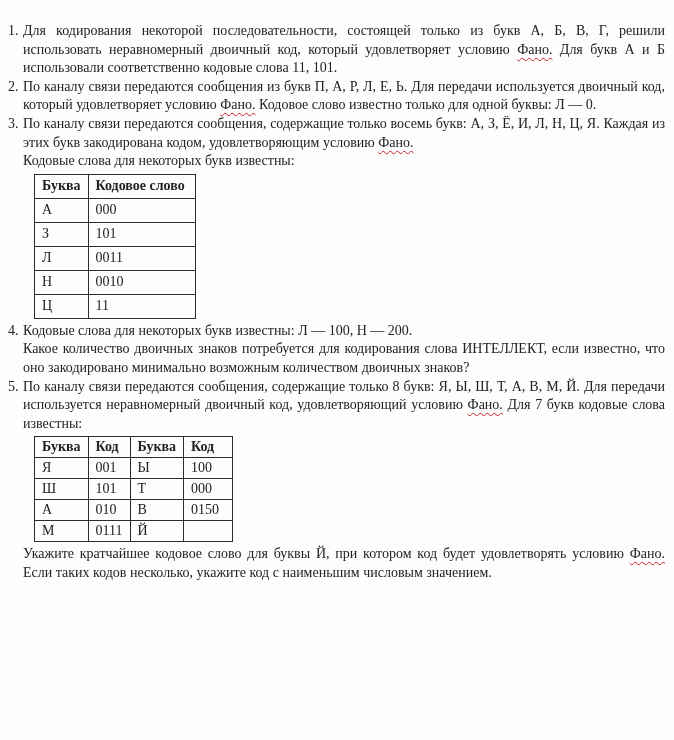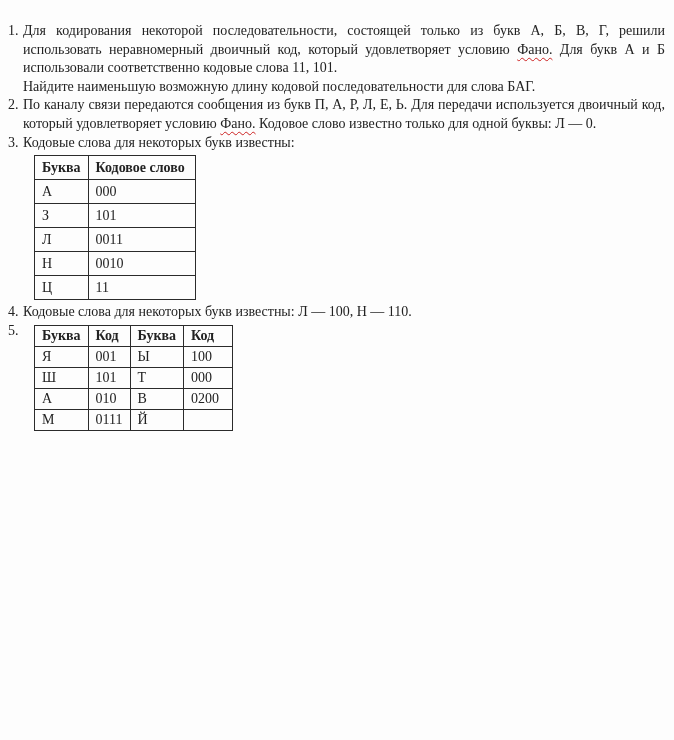--- a/index.html
+++ b/index.html
@@ -53,34 +53,34 @@
 </style>
 </head>
 <body>
 
 <div class="page">
 
   <div class="problem">
     <div class="pnum">1.</div>
     <div class="pbody">
       <p><span>Для кодирования некоторой последовательности, состоящей только из букв А, Б, В, Г, решили использовать неравномерный двоичный код, который удовлетворяет условию </span><span class="spell">Фано.</span><span> Для букв А и Б использовали соответственно кодовые слова 11, 101.</span></p>
-      <p>Найдите наименьшую возможную длину кодовой последовательности для слова БАГ.</p>
     </div>
   </div>
 
   <div class="problem">
     <div class="pnum">2.</div>
     <div class="pbody">
       <p><span>По каналу связи передаются сообщения из букв П, А, Р, Л, Е, Ь. Для передачи используется двоичный код, который удовлетворяет условию </span><span class="spell">Фано.</span><span> Кодовое слово известно только для одной буквы: Л — 0.</span></p>
     </div>
   </div>
 
   <div class="problem">
     <div class="pnum">3.</div>
     <div class="pbody">
+      <p><span>По каналу связи передаются сообщения, содержащие только восемь букв: А, З, Ё, И, Л, Н, Ц, Я. Каждая из этих букв закодирована кодом, удовлетворяющим условию </span><span class="spell">Фано.</span></p>
       <p>Кодовые слова для некоторых букв известны:</p>
       <table class="codes t1">
         <tbody>
           <tr>
             <th class="c-letter">Буква</th>
             <th class="c-code">Кодовое слово</th>
           </tr>
           <tr>
             <td class="c-letter">А</td>
             <td class="c-code">000</td>
@@ -102,27 +102,29 @@
             <td class="c-code">11</td>
           </tr>
         </tbody>
       </table>
     </div>
   </div>
 
   <div class="problem">
     <div class="pnum">4.</div>
     <div class="pbody">
-      <p>Кодовые слова для некоторых букв известны: Л — 100, Н — 110.</p>
+      <p>Кодовые слова для некоторых букв известны: Л — 100, Н — 200.</p>
+      <p>Какое количество двоичных знаков потребуется для кодирования слова ИНТЕЛЛЕКТ, если известно, что оно закодировано минимально возможным количеством двоичных знаков?</p>
     </div>
   </div>
 
   <div class="problem">
     <div class="pnum">5.</div>
     <div class="pbody">
+      <p><span>По каналу связи передаются сообщения, содержащие только 8 букв: Я, Ы, Ш, Т, А, В, М, Й. Для передачи используется неравномерный двоичный код, удовлетворяющий условию </span><span class="spell">Фано.</span><span> Для 7 букв кодовые слова известны:</span></p>
       <table class="codes t2">
         <tbody>
           <tr>
             <th class="c-letter1">Буква</th>
             <th class="c-code1">Код</th>
             <th class="c-letter2">Буква</th>
             <th class="c-code2">Код</th>
           </tr>
           <tr>
             <td class="c-letter1">Я</td>
@@ -133,26 +135,27 @@
           <tr>
             <td class="c-letter1">Ш</td>
             <td class="c-code1">101</td>
             <td class="c-letter2">Т</td>
             <td class="c-code2">000</td>
           </tr>
           <tr>
             <td class="c-letter1">А</td>
             <td class="c-code1">010</td>
             <td class="c-letter2">В</td>
-            <td class="c-code2">0200</td>
+            <td class="c-code2">0150</td>
           </tr>
           <tr>
             <td class="c-letter1">М</td>
             <td class="c-code1">0111</td>
             <td class="c-letter2">Й</td>
             <td class="c-code2"></td>
           </tr>
         </tbody>
       </table>
+      <p><span>Укажите кратчайшее кодовое слово для буквы Й, при котором код будет удовлетворять условию </span><span class="spell">Фано.</span><span> Если таких кодов несколько, укажите код с наименьшим числовым значением.</span></p>
     </div>
   </div>
 
 </div>
 
 </body></html>

